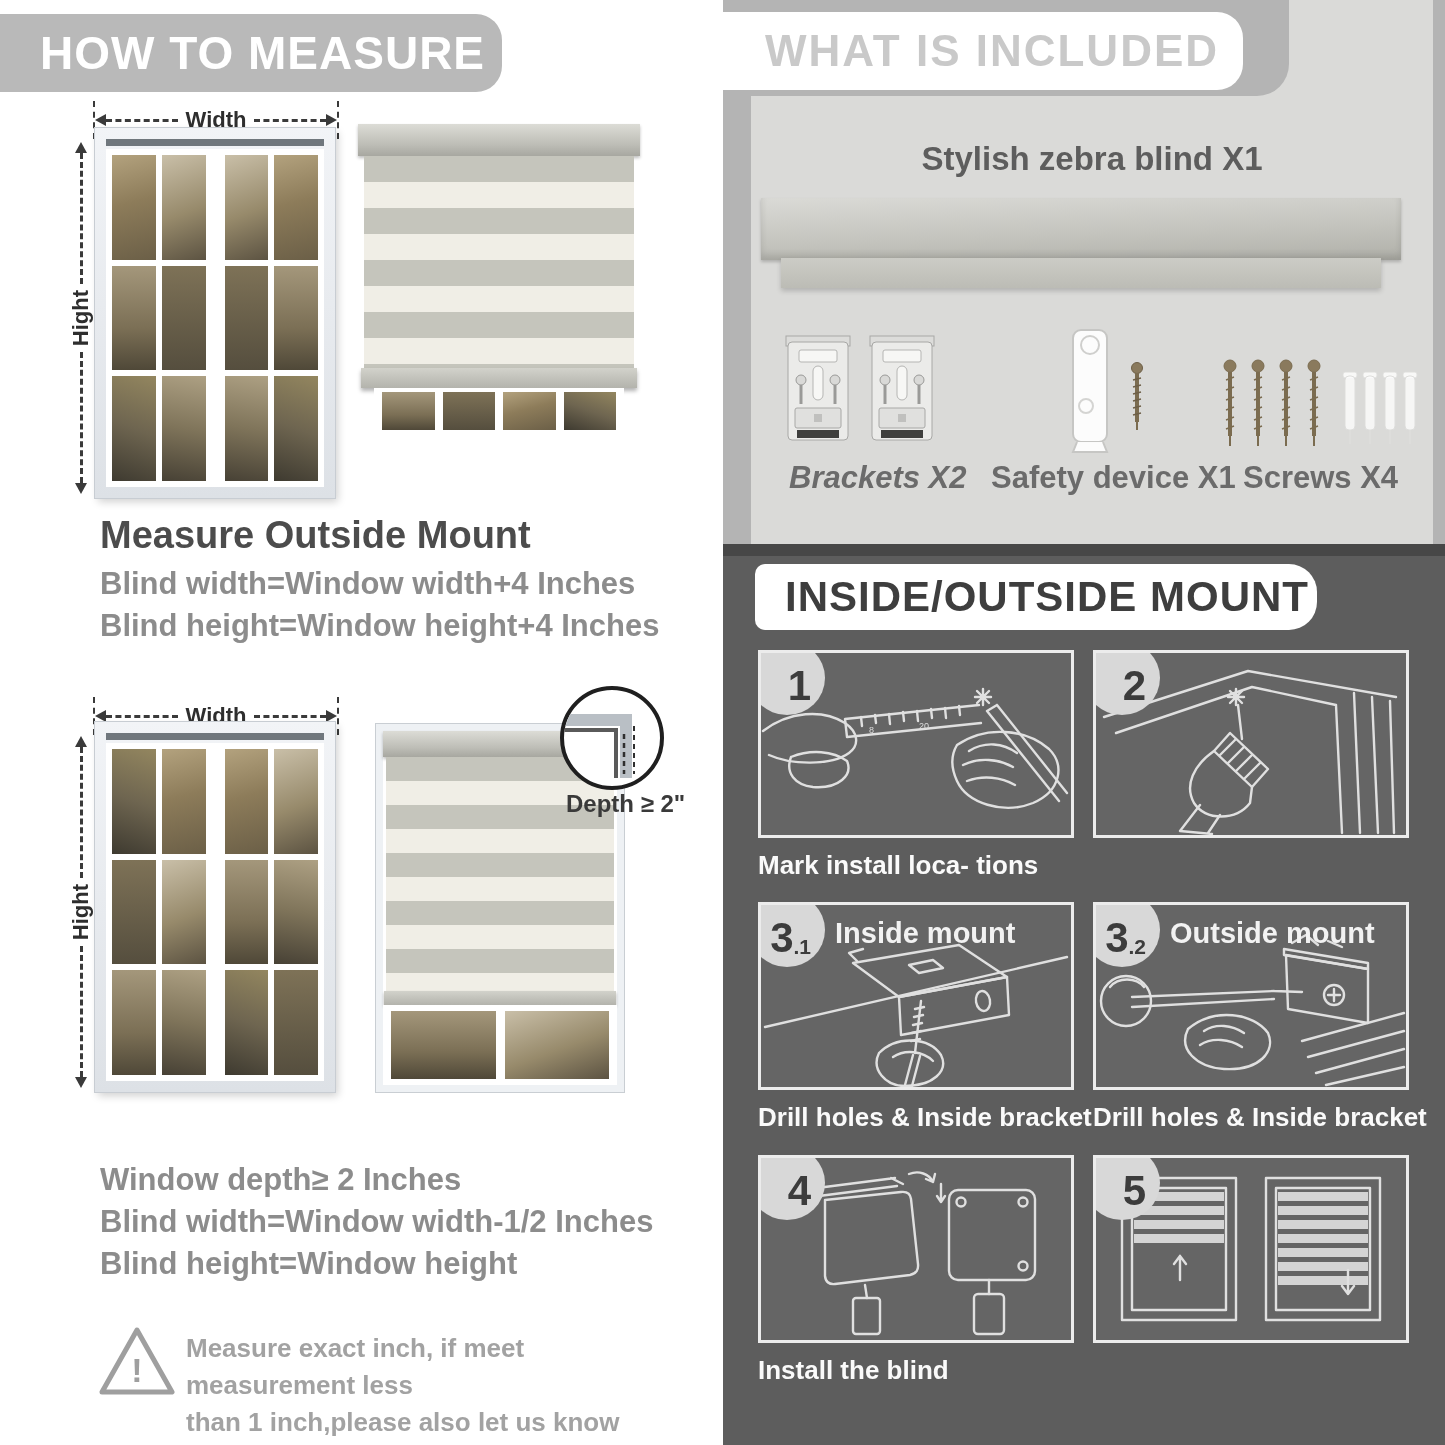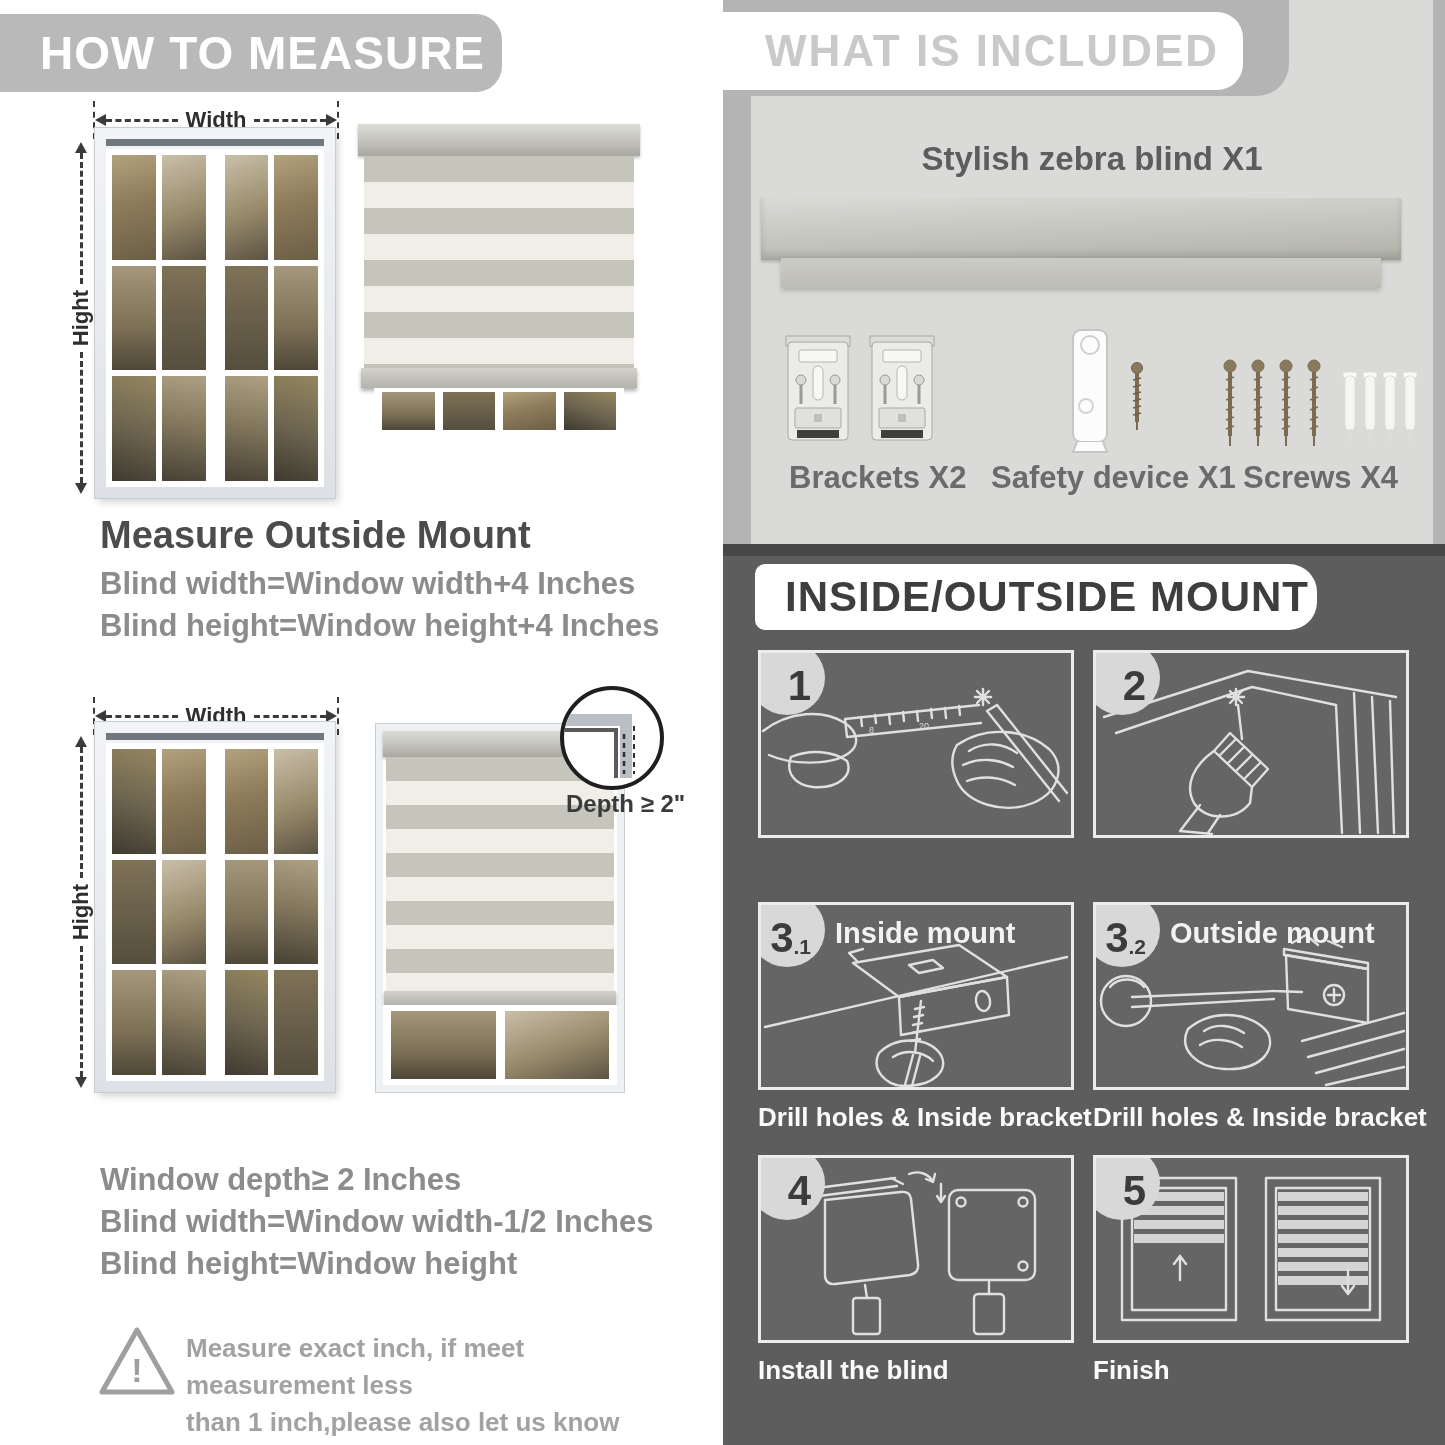--- a/index.html
+++ b/index.html
@@ -348,21 +348,21 @@
           </g>
           <g transform="translate(192,0)">
             <rect x="-7" y="22" width="14" height="6" rx="2" fill="rgba(255,255,255,0.8)"></rect>
             <rect x="-5" y="26" width="10" height="54" rx="4" fill="rgba(255,255,255,0.75)"></rect>
             <line x1="0" y1="80" x2="0" y2="94" stroke-width="2"></line>
           </g>
         </g>
       </svg>
     </div>
 
-    <div class="inc-label" style="left:66px;top:460px;">Brackets X2</div>
+    <div class="inc-label" style="left:66px;top:460px;font-style:italic;">Brackets X2</div>
     <div class="inc-label" style="left:268px;top:460px;">Safety device X1</div>
     <div class="inc-label" style="left:520px;top:460px;">Screws X4</div>
 
     <div class="inc-divider"></div>
   </div>
 
   <div class="sec-mount">
     <div class="mount-pill">
       <span>INSIDE/OUTSIDE MOUNT</span>
     </div>
@@ -379,20 +379,21 @@
           <path d="M196,92 C225,72 265,76 288,96 C304,112 300,138 272,150 C242,162 206,150 196,128 C190,115 190,102 196,92"></path>
           <path d="M208,98 C224,88 242,90 256,100 M202,112 C218,104 238,106 252,114 M206,128 C222,122 240,124 254,132"></path>
           <text x="108" y="80" font-size="9" fill="#dcdcdc" stroke="none" font-family="Liberation Sans, sans-serif">8</text>
           <text x="158" y="76" font-size="9" fill="#dcdcdc" stroke="none" font-family="Liberation Sans, sans-serif">20</text>
         </g>
       </svg>
       <div class="badge">
         <span class="num">1</span>
       </div>
     </div>
+    <div class="caption" style="left:35px;top:294px;">Mark install loca- tions</div>
 
     <div class="panel" style="left:370px;top:94px;">
       <svg width="310" height="182" viewBox="0 0 310 182">
         <g class="line-art">
           <path d="M8,64 L152,18 M20,80 L156,34 M152,18 L300,44 M156,34 L240,52 M240,52 L246,180"></path>
           <path d="M258,40 L264,180 M276,44 L282,180 M294,48 L298,180"></path>
           <path d="M146,86 L142,52"></path>
           <path d="M132,44 L148,44 M140,36 L140,52 M134,38 L146,50 M146,38 L134,50"></path>
           <path d="M134,80 L172,116 L156,134 L118,98 Z"></path>
           <path d="M140,86 L124,102 M148,94 L132,110 M156,102 L140,118 M164,110 L148,126"></path>
@@ -499,16 +500,15 @@
               <rect x="182" y="104" width="90" height="9"></rect>
             <rect x="182" y="118" width="90" height="9"></rect>
           </g>
           <path d="M252,112 L252,136 M252,136 L246,128 M252,136 L258,128"></path>
         </g>
       </svg>
       <div class="badge">
         <span class="num">5</span>
       </div>
     </div>
-    <div class="caption" style="left:370px;top:799px;">Finish</div>
   </div>
 
 </div>
 
 </body></html>

